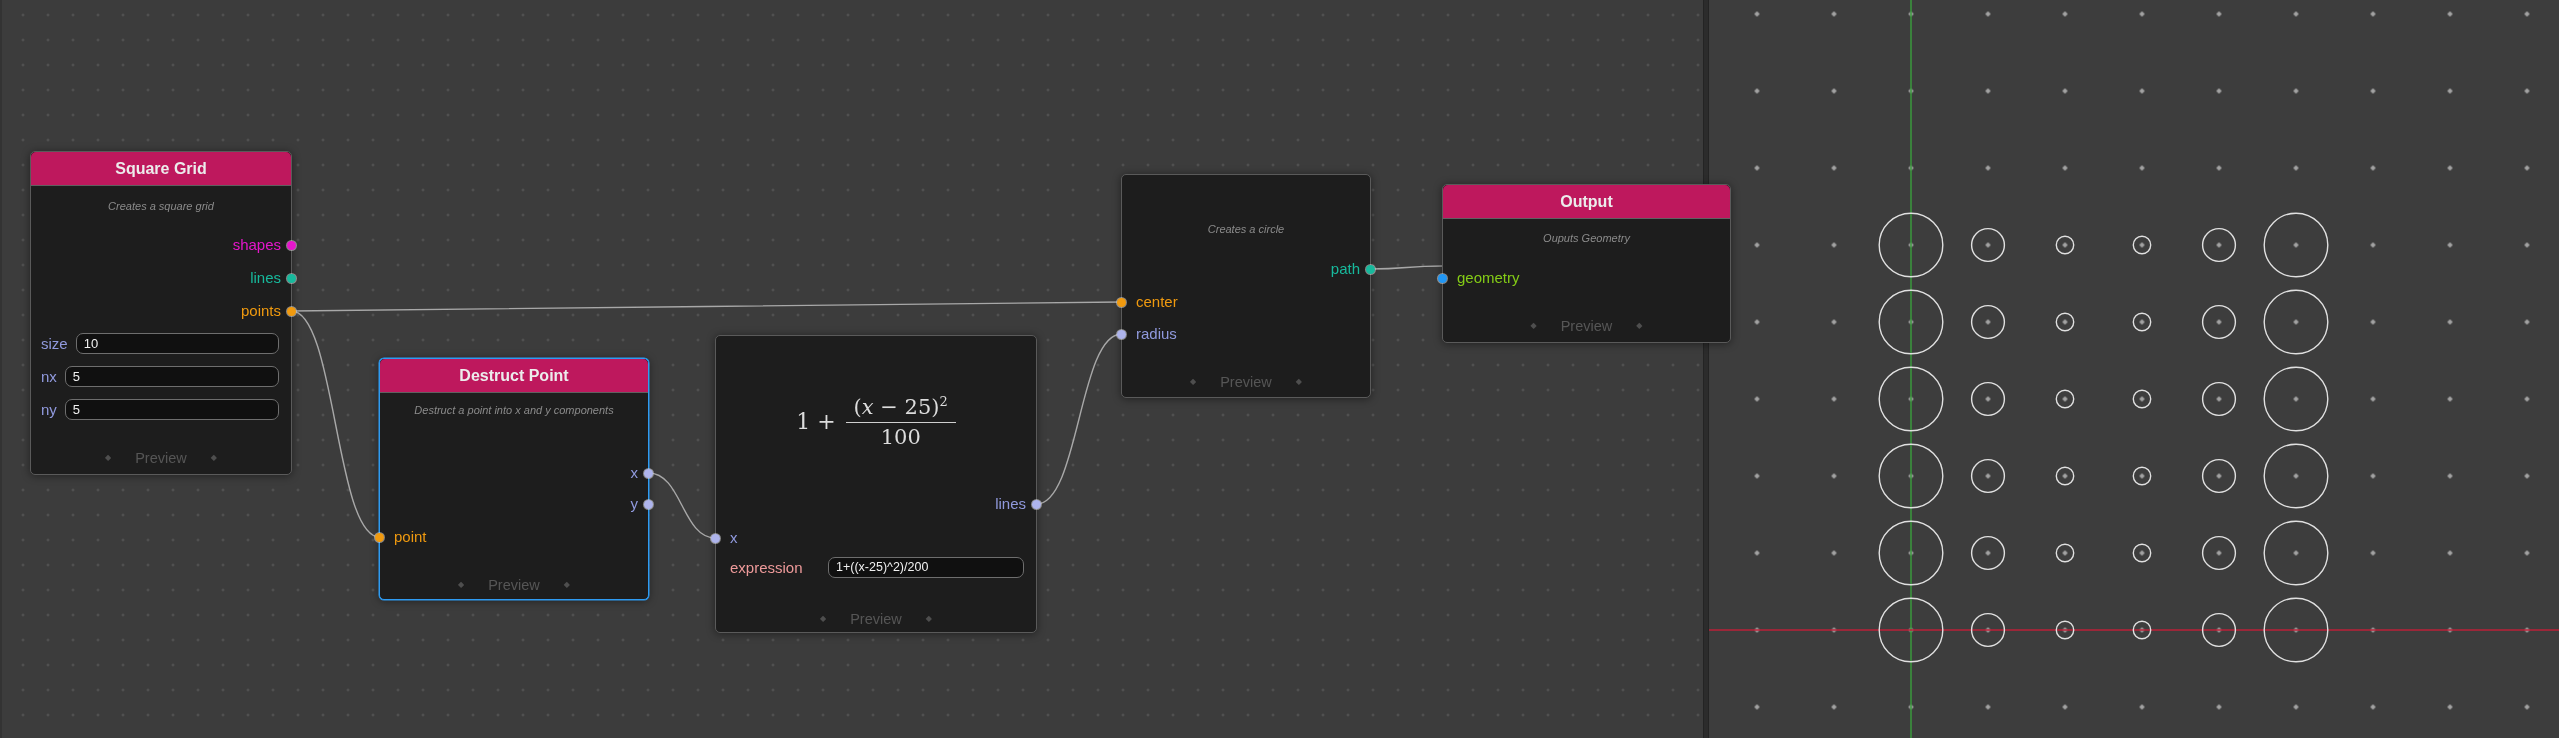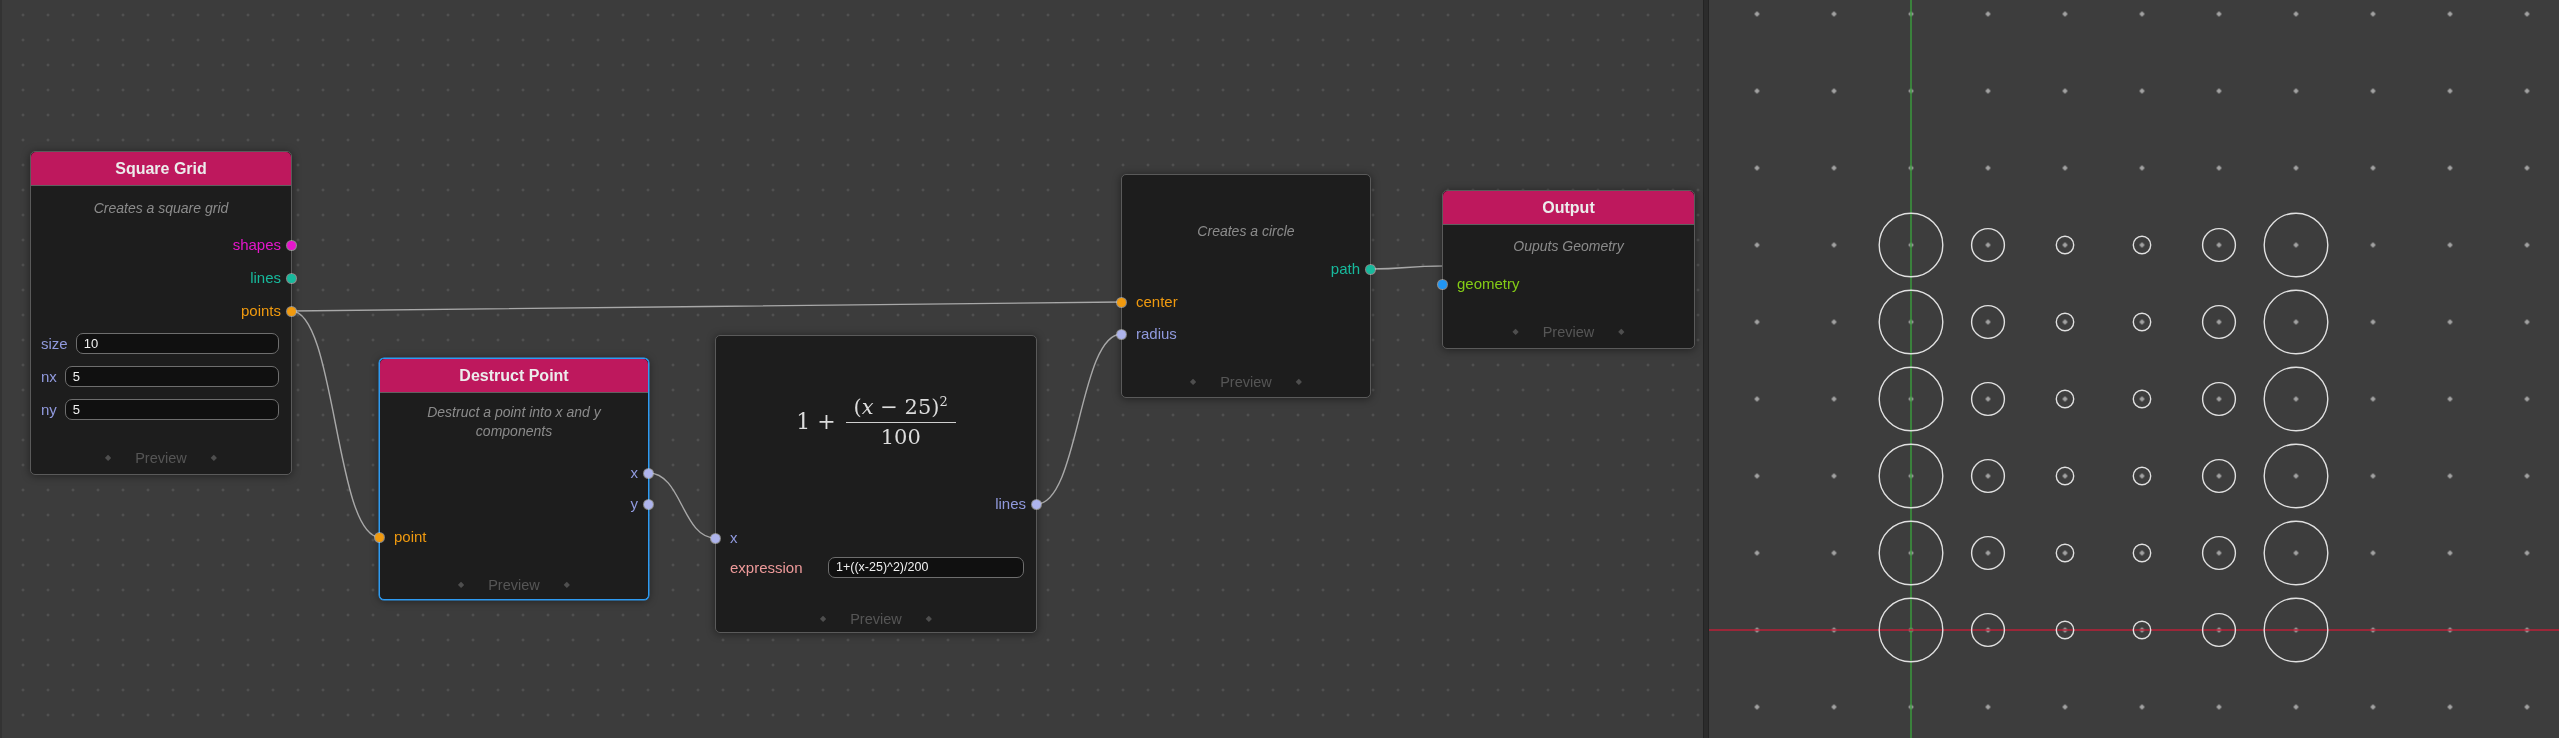--- a/index.html
+++ b/index.html
@@ -24,21 +24,21 @@
   #vp{position:absolute;left:0;top:0;}
 
   
   .node{position:absolute;background:#1d1d1d;border:1px solid #5a5a5a;border-radius:5px;
     box-shadow:0 1px 9px rgba(0,0,0,.45);z-index:2;box-sizing:border-box;}
   .node.selected{border-color:#2e9bf2;box-shadow:0 0 0 .5px #2e9bf2,0 1px 9px rgba(0,0,0,.45);}
   .titlebar{height:33px;line-height:33px;text-align:center;background:#be185d;
     border-bottom:1px solid #606060;border-radius:5px 5px 0 0;
     color:#ececec;font-size:16px;font-weight:bold;}
   .desc{position:absolute;left:0;right:0;text-align:center;color:#8b8b8b;
-    font-style:italic;font-size:14px;line-height:1.35;}
+    font-style:italic;font-size:11px;line-height:1.35;}
   .prow{position:absolute;left:0;right:0;height:22px;line-height:22px;font-size:15px;}
   .prow .plabel{position:absolute;top:0;height:22px;}
   .prow.out .plabel{right:10px;text-align:right;}
   .prow.in .plabel{left:14px;}
   .pdot{position:absolute;top:6.5px;width:9px;height:9px;border-radius:50%;
     box-shadow:0 0 0 1px rgba(215,215,215,.55);}
   .prow.out .pdot{right:-5px;}
   .prow.in .pdot{left:-5px;}
   .param-row{position:absolute;left:0;right:0;height:22px;display:flex;align-items:center;
     padding:0 12px 0 10px;box-sizing:border-box;gap:8px;font-size:15px;}
@@ -172,21 +172,21 @@
         <span class="plabel" style="color: rgb(144, 153, 221);">radius</span>
         <span class="pdot" style="background-color: rgb(174, 180, 236);"></span>
       </div>
       <div class="preview" style="top:196px">
         <span class="pv-diamond">◆</span>
         <span>Preview</span>
         <span class="pv-diamond">◆</span>
       </div>
     </div>
 
-    <div class="node" style="left:1440px;top:190px;width:253px;height:159px;">
+    <div class="node" style="left:1440px;top:184px;width:289px;height:159px;">
       <div class="titlebar">Output</div>
       <div class="desc" style="top:46px;">Ouputs Geometry</div>
       <div class="prow in" style="top:82px">
         <span class="plabel" style="color: #84cc16;">geometry</span>
         <span class="pdot" style="background-color: rgb(33, 150, 243);"></span>
       </div>
       <div class="preview" style="top:130px">
         <span class="pv-diamond">◆</span>
         <span>Preview</span>
         <span class="pv-diamond">◆</span>

